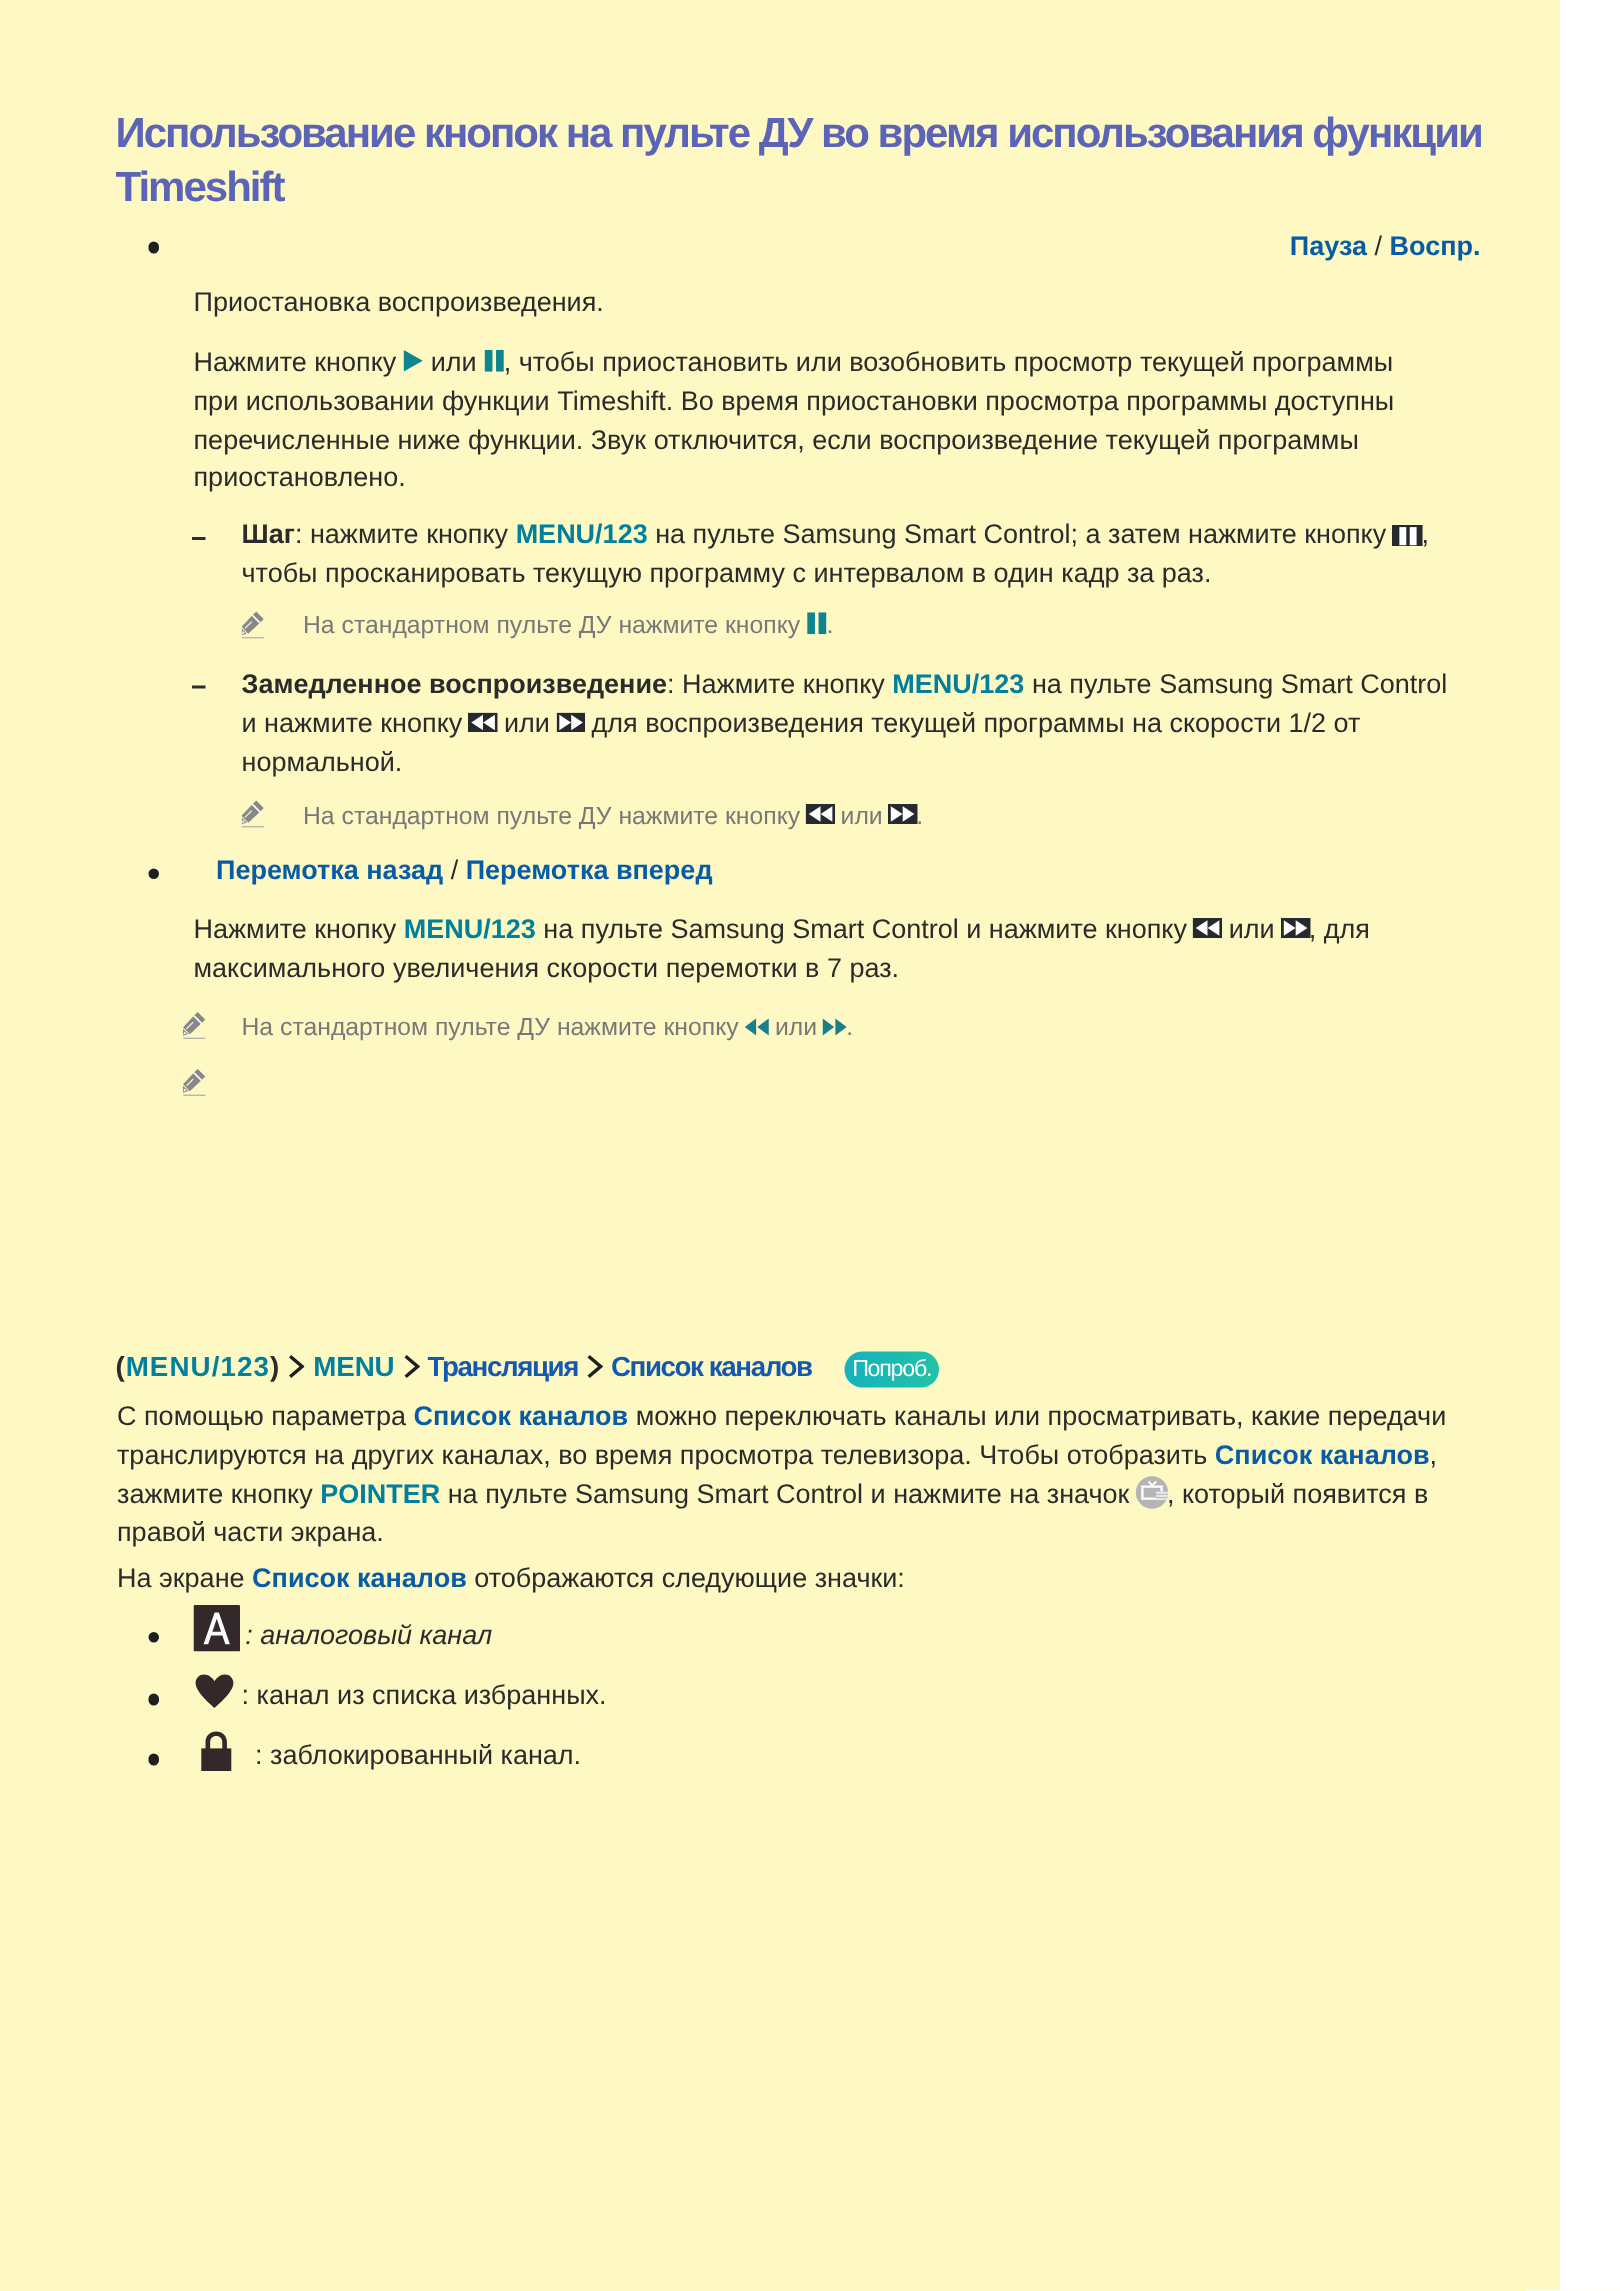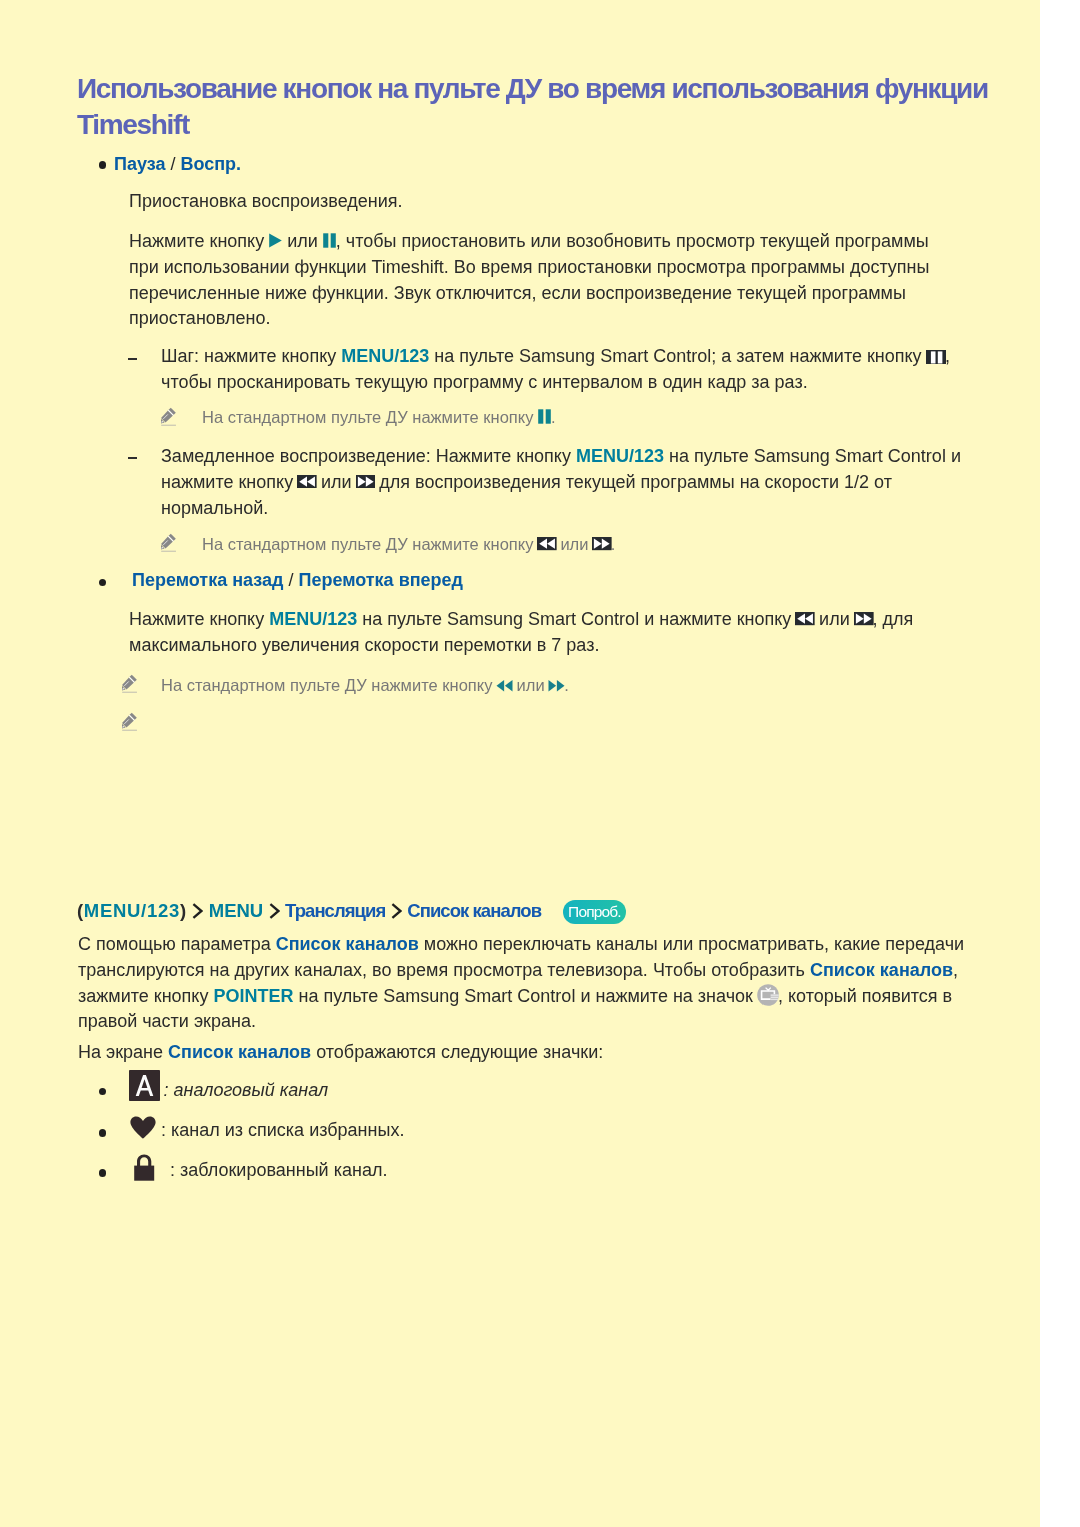--- a/index.html
+++ b/index.html
@@ -23,21 +23,21 @@
 
   
   .blk{position:absolute;font-size:18px;line-height:25.8px;color:#2b2b2b;}
   .note{position:absolute;font-size:16.5px;line-height:23.8px;color:#787878;}
 
   .bullet{position:absolute;width:7.6px;height:7.6px;border-radius:50%;background:#1f1f1f;}
   .dash{position:absolute;width:9.3px;height:1.8px;background:#2e2e2e;}
 
   .blue{color:#075ca5;font-weight:700;}
   .teal{color:#007f9e;font-weight:700;}
-  .kb{color:#2b2b2b;font-weight:400;}
+  .kb{color:#2b2b2b;font-weight:700;}
   .sep{color:#2b2b2b;font-weight:400;}
 
   
   .ico{display:inline-block;margin:0 -1px;}
   .ico svg{display:block;}
   .ico-play{width:15px;height:15px;}
   .ico-pause{width:15px;height:15px;}
   .ico-step{width:20.5px;height:14.2px;}
   .ico-box{width:19.8px;height:13.4px;}
   .ico-dbl{width:17px;height:13.4px;}
@@ -143,21 +143,21 @@
   <symbol id="sym-chev" viewBox="0 0 11 16">
         <path d="M1.4 1.2 L9.4 8.0 L1.4 14.8" stroke="#1f1f1f" stroke-width="2.3" fill="none"></path>
       </symbol>
 </defs>
   </svg>
 
 <div class="page">
   <div class="h1">Использование кнопок на пульте ДУ во время использования функции Timeshift</div>
 
   <div class="bullet" style="left:98.9px;top:161.2px;"></div>
-  <div class="blk" style="left:114px;top:152px;width:860px;"><span class="blue">Пауза</span><span class="sep"> / </span><span class="blue">Воспр.</span></div>
+  <div class="blk" style="left:127px;top:152px;width:860px;text-align:right;"><span class="blue">Пауза</span><span class="sep"> / </span><span class="blue">Воспр.</span></div>
 
   <div class="blk" style="left:129px;top:189px;width:860px;"><span>Приостановка воспроизведения.</span></div>
 
   <div class="blk" style="left:129px;top:229px;width:828px;"><span>Нажмите кнопку </span><span class="ico wrap-ico-play"><svg class="ico-play">
           <use href="#sym-play"></use>
         </svg></span><span> или </span><span class="ico wrap-ico-pause"><svg class="ico-pause">
           <use href="#sym-pause"></use>
         </svg></span><span>, чтобы приостановить или возобновить просмотр текущей программы при использовании функции Timeshift. Во время приостановки просмотра программы доступны перечисленные ниже функции. Звук отключится, если воспроизведение текущей программы приостановлено.</span></div>
 
   <div class="dash" style="left:128px;top:358.2px;"></div>
@@ -182,21 +182,21 @@
   <div class="pencil-wrap" style="left:161px;top:531.5px;"><svg class="ico-pencil">
         <use href="#sym-pencil"></use>
       </svg></div>
   <div class="note" style="left:202px;top:533px;width:790px;"><span>На стандартном пульте ДУ нажмите кнопку </span><span class="ico wrap-ico-box"><svg class="ico-box">
           <use href="#sym-rew-box"></use>
         </svg></span><span> или </span><span class="ico wrap-ico-box"><svg class="ico-box">
           <use href="#sym-ff-box"></use>
         </svg></span><span>.</span></div>
 
   <div class="bullet" style="left:98.9px;top:578.6px;"></div>
-  <div class="blk" style="left:132px;top:568px;width:860px;"><span class="blue">Перемотка назад</span><span class="sep"> / </span><span class="blue">Перемотка вперед</span></div>
+  <div class="blk" style="left:144px;top:568px;width:860px;"><span class="blue">Перемотка назад</span><span class="sep"> / </span><span class="blue">Перемотка вперед</span></div>
 
   <div class="blk" style="left:129px;top:607px;width:820px;"><span>Нажмите кнопку </span><span class="teal">MENU/123</span><span> на пульте Samsung Smart Control и нажмите кнопку </span><span class="ico wrap-ico-box"><svg class="ico-box">
           <use href="#sym-rew-box"></use>
         </svg></span><span> или </span><span class="ico wrap-ico-box"><svg class="ico-box">
           <use href="#sym-ff-box"></use>
         </svg></span><span>, для максимального увеличения скорости перемотки в 7 раз.</span></div>
 
   <div class="pencil-wrap" style="left:122px;top:672.5px;"><svg class="ico-pencil">
         <use href="#sym-pencil"></use>
       </svg></div>

